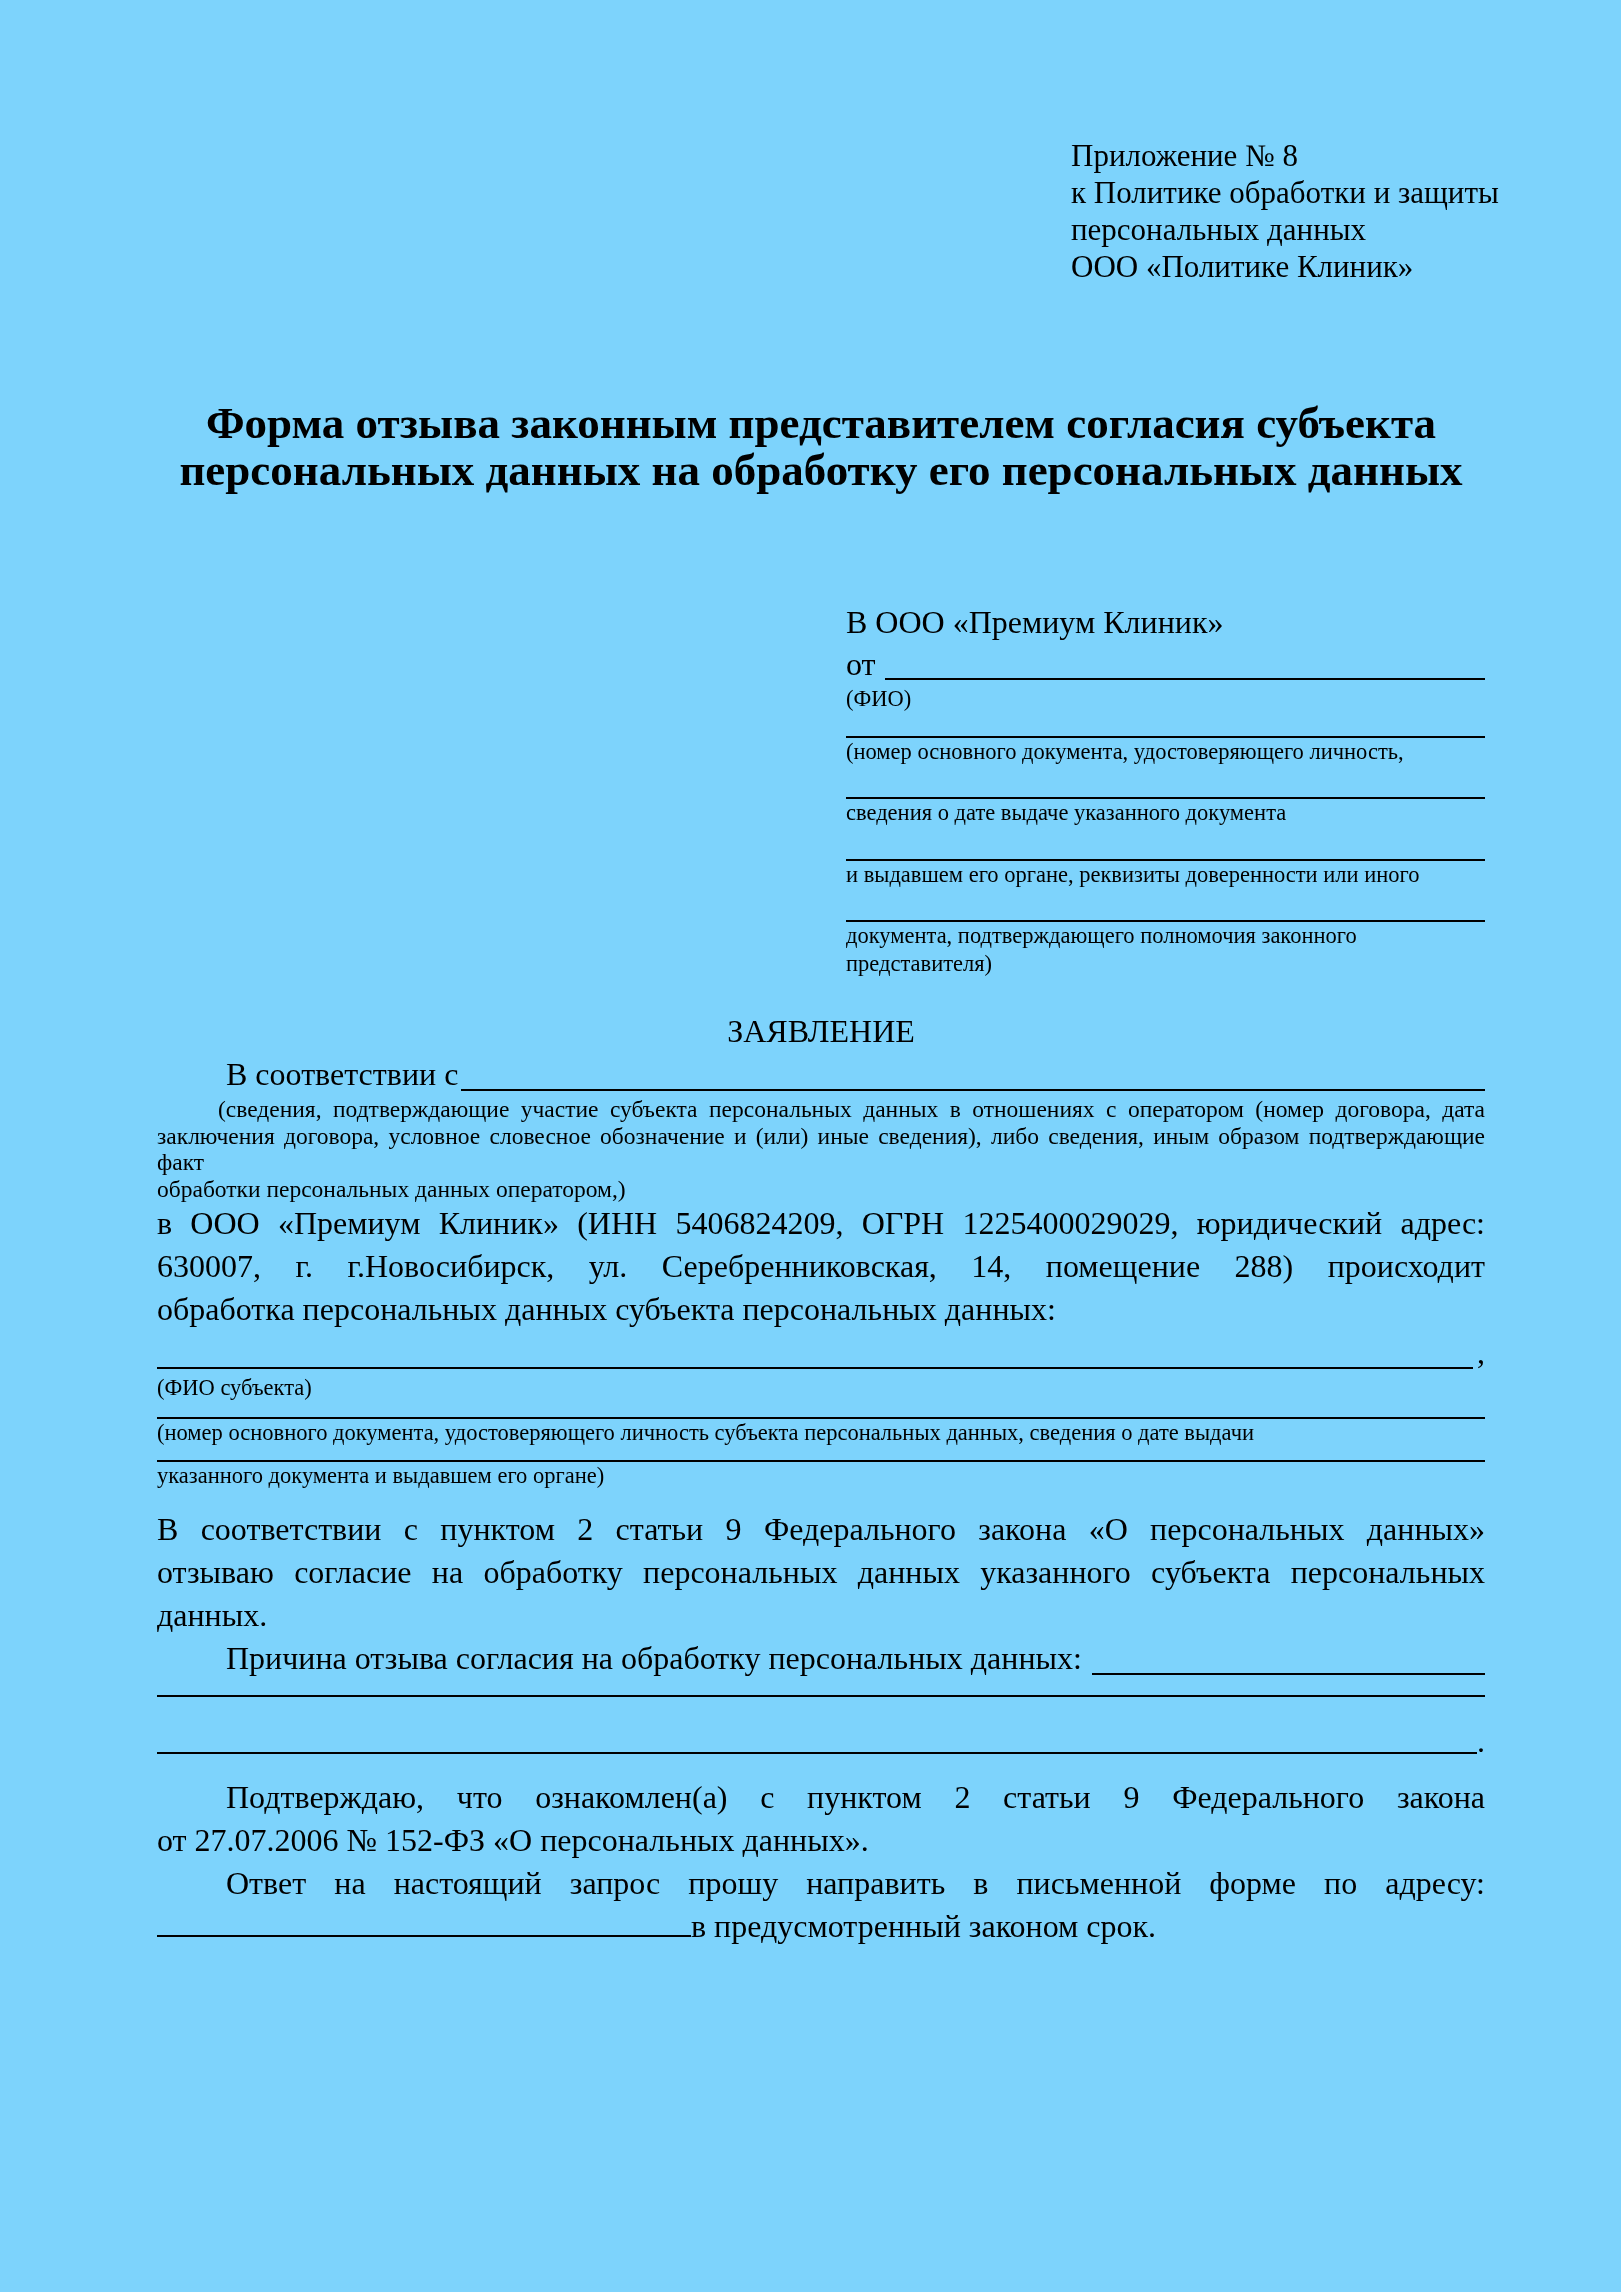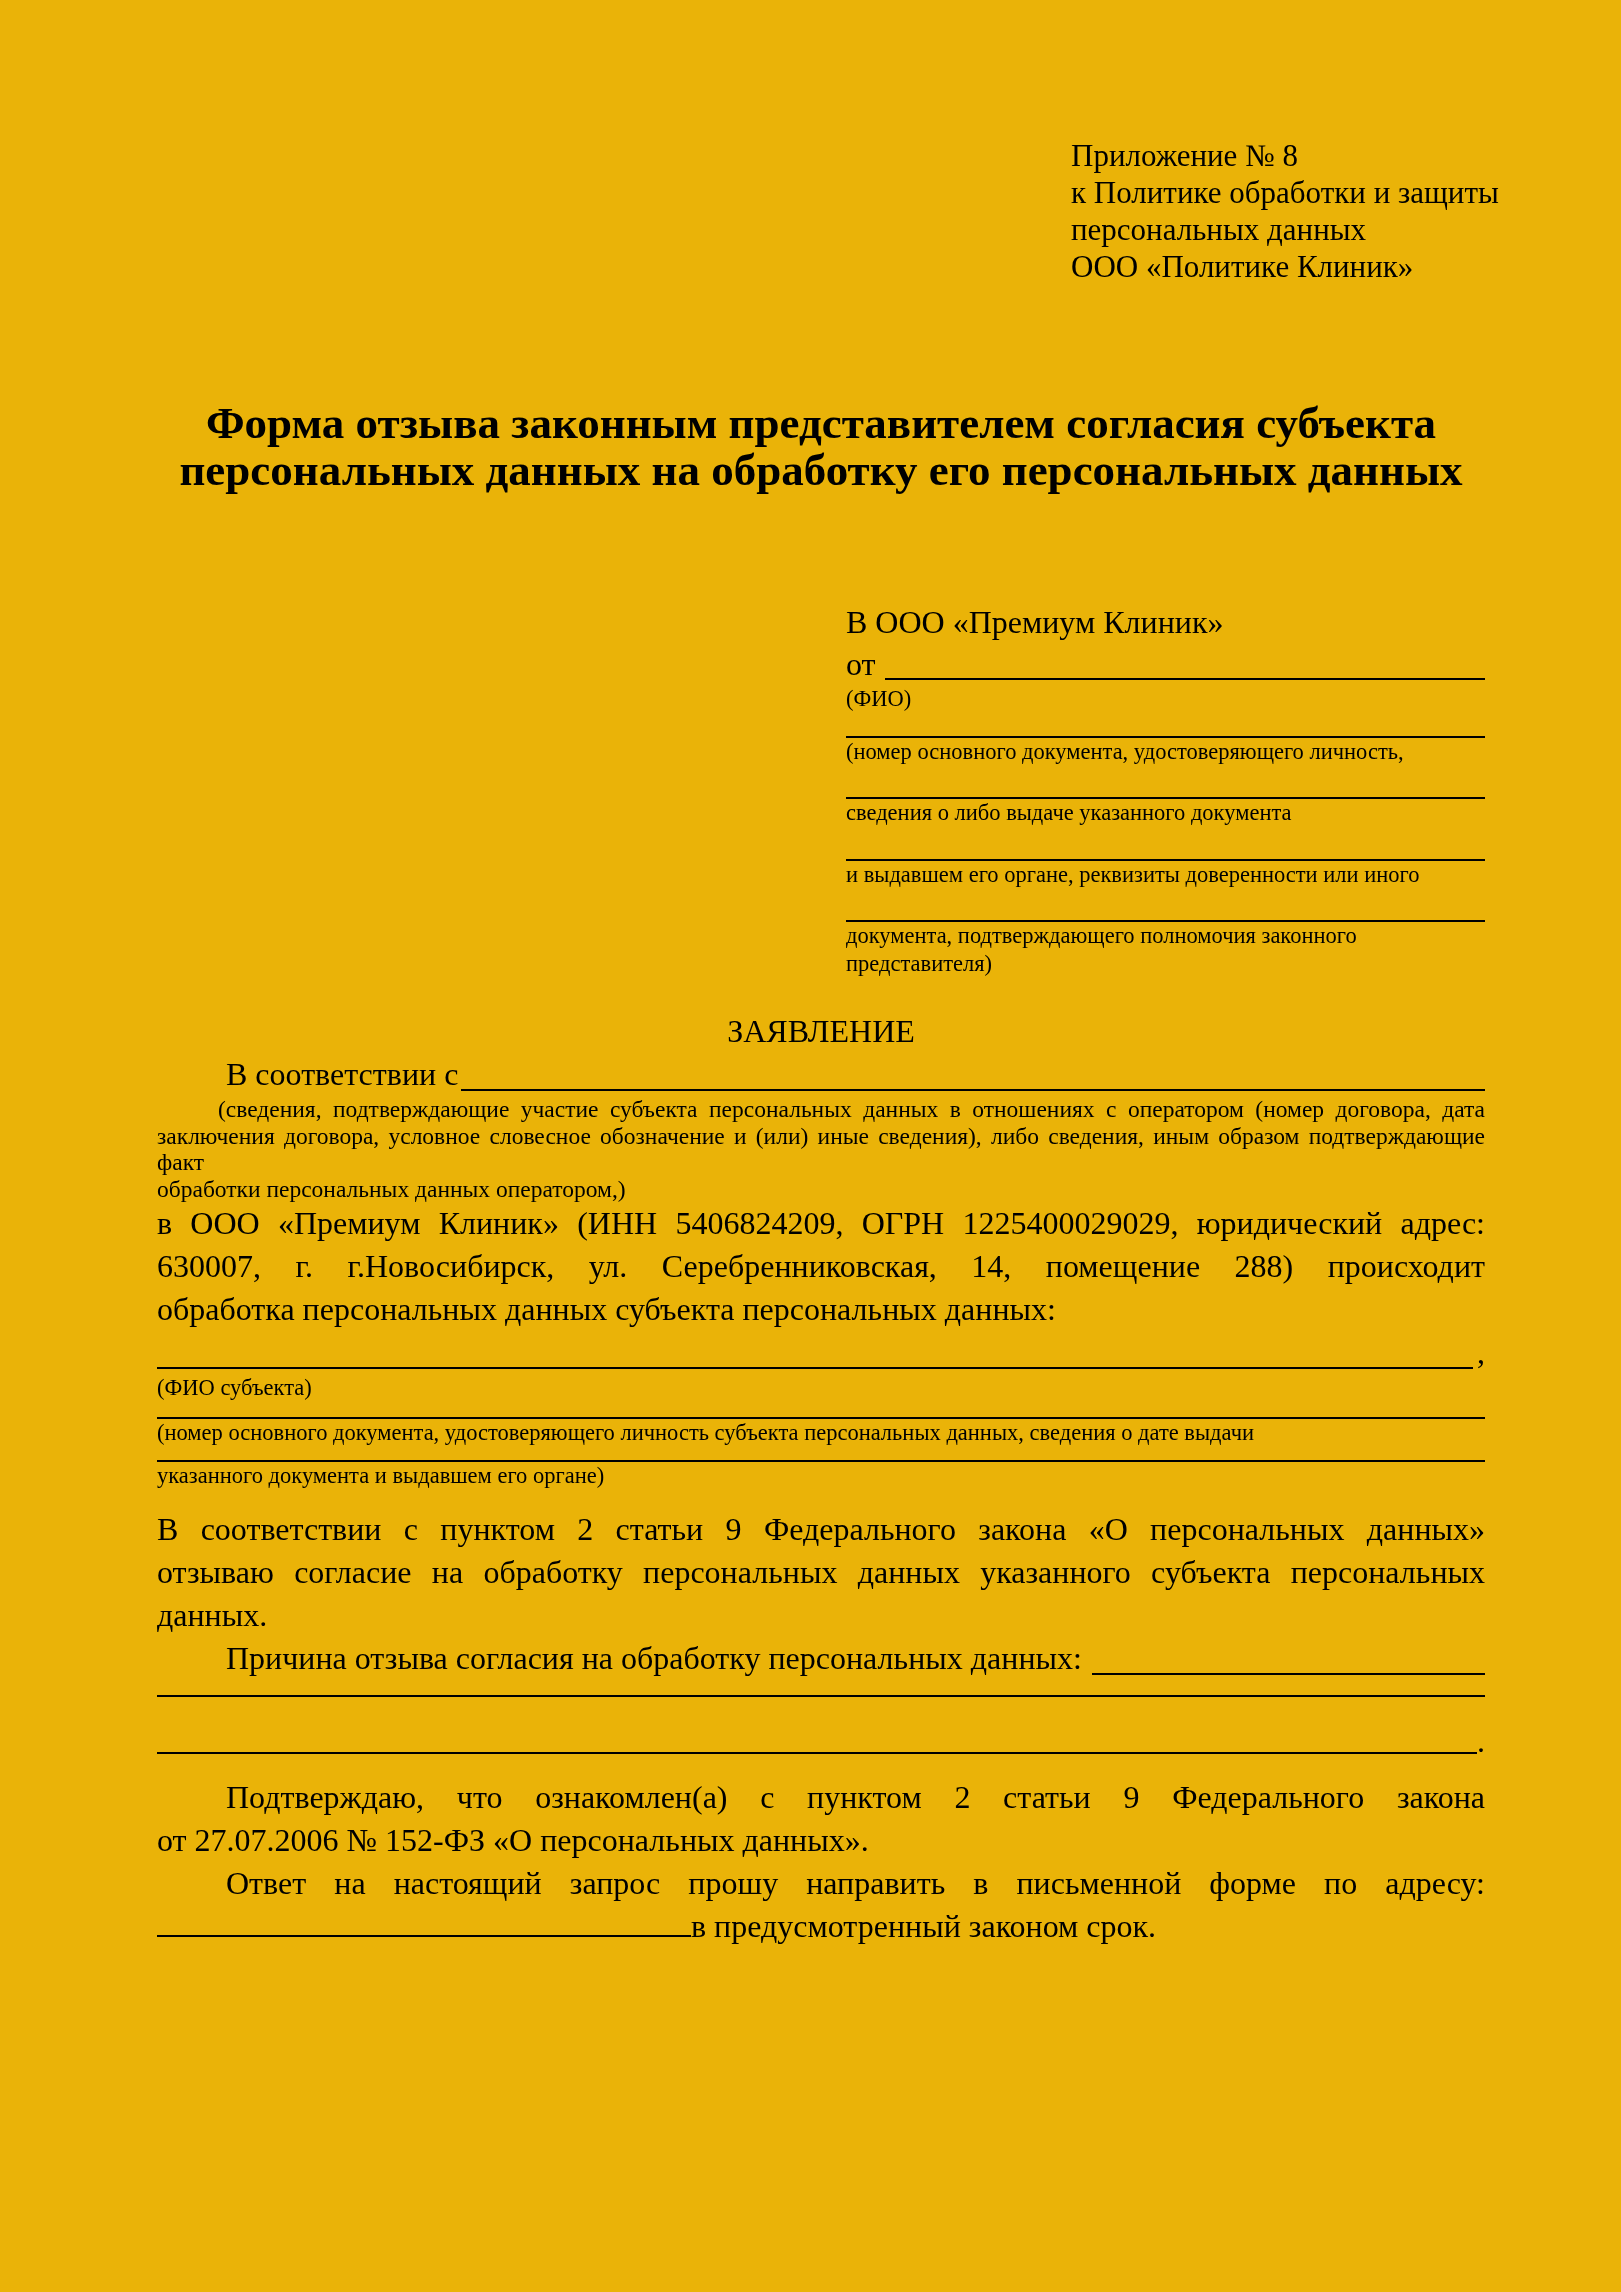--- a/index.html
+++ b/index.html
@@ -1,20 +1,20 @@
 <!DOCTYPE html>
 <html><head>
 <meta charset="utf-8">
 <style>
   html,body{margin:0;padding:0;background:#888;}
   .page{
     position:relative;
     width:1621px;height:2293px;
     margin:0 auto;
-    background:#eab308;
+    background:#7dd3fc;
     color:#000;
     font-family:"Liberation Serif","DejaVu Serif",serif;
     font-size:32px;
     overflow:hidden;
   }
   
   .row{display:flex;}
   .fill{flex:1 1 auto;border-bottom:2.9px solid #000;margin-bottom:4.9px;}
   .u{display:inline-block;border-bottom:2.9px solid #000;height:2px;}
   .w48{width:47px}.w135{width:132px;margin-left:13.7px}.w28{width:27.4px}
@@ -79,21 +79,21 @@
     <div>В ООО «Премиум Клиник»</div>
     <div class="row">
       <span class="from-label">от</span>
       <span class="fill"></span>
     </div>
     <div class="cap">(ФИО)</div>
 
     <div class="uline"></div>
     <div class="cap">(номер основного документа, удостоверяющего личность,</div>
     <div class="uline gap"></div>
-    <div class="cap">сведения о либо выдаче указанного документа</div>
+    <div class="cap">сведения о дате выдаче указанного документа</div>
     <div class="uline gap"></div>
     <div class="cap">и выдавшем его органе, реквизиты доверенности или иного</div>
     <div class="uline gap"></div>
     <div class="cap">документа, подтверждающего полномочия законного представителя)</div>
   </div>
 
   <div class="stmt">
     <div class="stmt-heading">ЗАЯВЛЕНИЕ</div>
 
     <div class="row">

